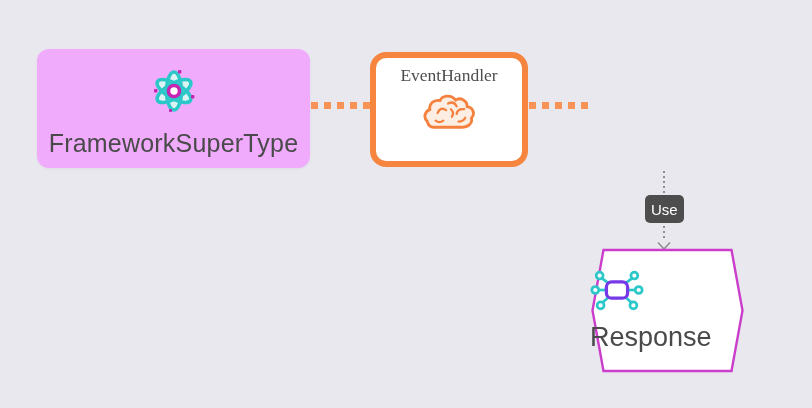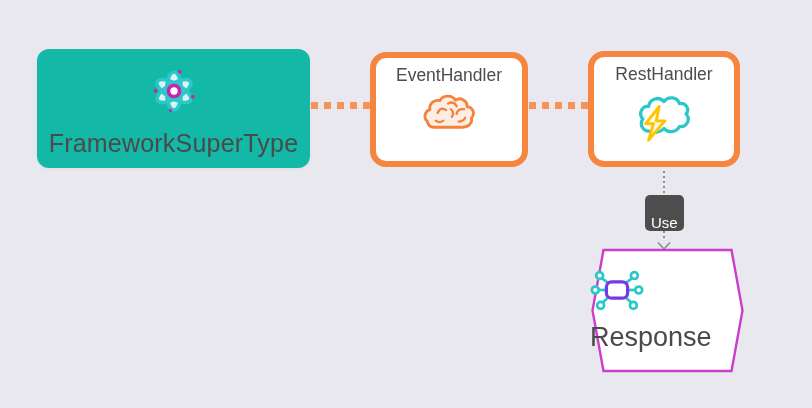--- a/index.html
+++ b/index.html
@@ -5,33 +5,34 @@
   html,body { margin:0; padding:0; }
   .canvas {
     position:relative; width:812px; height:408px;
     background:#e9e8ee; overflow:hidden;
     font-family:"Liberation Sans", sans-serif;
     color:#4a4a4a;
   }
   
   .node-plain {
     position:absolute; left:37px; top:49px; width:273px; height:119px;
-    background:#14b8a6; border-radius:12px; box-sizing:border-box;
+    background:#f0abfc; border-radius:12px; box-sizing:border-box;
     display:flex; flex-direction:column; align-items:center;
     padding-top:16px;
     box-shadow:0 1px 3px rgba(70,70,100,0.06);
   }
   .node-plain .label { font-size:25px; margin-top:8px; letter-spacing:0.2px; }
 
   
   .node-orange {
     position:absolute; background:#fff; box-sizing:border-box;
     border:6px solid #f5853f; border-radius:16px;
     display:flex; flex-direction:column; align-items:center;
     padding-top:7px;
+    font-family:Liberation Serif, serif;
   }
   #node-event { left:370px; top:52px; width:158px; height:115px; }
   #node-rest  { left:588px; top:51px; width:152px; height:116px; }
   .node-orange .label { font-size:17.5px; color:#4d4d4d; }
   .node-orange .icon-slot { margin-top:7px; }
 
   
   .connector {
     position:absolute; height:7px; width:60px;
     background:repeating-linear-gradient(90deg,#f79356 0 7px,transparent 7px 13px);
@@ -40,23 +41,23 @@
   #conn-2 { left:529px; top:102px; }
 
   
   .vline {
     position:absolute; left:663px; top:171px; width:2px; height:68px;
     background:repeating-linear-gradient(180deg,#8f8f8f 0 2px,transparent 2px 5px);
   }
   .arrowhead { position:absolute; left:656px; top:237px; }
 
   .use-badge {
-    position:absolute; left:645px; top:195px; height:36px; min-width:34px;
+    position:absolute; left:645px; top:195px; height:28px; min-width:34px;
     background:#4d4d4d; color:#fff; border-radius:5px;
-    display:flex; align-items:flex-end; justify-content:center;
+    display:flex; align-items:center; justify-content:center;
     font-size:15px; padding:0 6px; box-sizing:border-box;
   }
 
   
   .hex { position:absolute; left:590px; top:248px; width:155px; height:125px; }
   .hex .bg { position:absolute; left:0; top:0; }
   .hex .content {
     position:absolute; left:0; top:0; width:155px; height:125px;
     display:flex; flex-direction:column; padding-top:19px;
     box-sizing:border-box;
@@ -107,29 +108,20 @@
           <path d="M14,29 q4,3 8,0"></path>
           <path d="M30,17 q4,4 1,8"></path>
           <path d="M38,30 q5,0 7,-4"></path>
         </g>
       </svg>
     </span>
   </div>
 
   <div class="connector" id="conn-2"></div>
 
-  <div class="node-orange" id="node-rest">
-    <div class="label">RestHandler</div>
-    <span class="icon-slot">
-      <svg width="56" height="50" viewBox="0 0 58 52">
-        <path d="M15,41 C7,41 3,34 7,28 C2,23 6,14 13,15 C14,7 24,4 29,10 C33,4 43,5 45,12 C52,11 56,18 52,23 C57,28 53,37 45,36 C42,42 33,43 29,38 C25,42 18,43 15,41 Z" fill="#fff" stroke="#2cc7c9" stroke-width="3.4" stroke-linejoin="round"></path>
-        <path d="M24,15 L10,33 L18,33 L13,50 L30,30 L21,30 Z" fill="#fff8d6" stroke="#fdc500" stroke-width="3" stroke-linejoin="round"></path>
-      </svg>
-    </span>
-  </div>
 
   <div class="vline"></div>
   <span class="arrowhead">
     <svg width="16" height="10" viewBox="0 0 16 10">
       <polyline points="2,1.5 8,8 14,1.5" fill="none" stroke="#8f8f8f" stroke-width="1.6"></polyline>
     </svg>
   </span>
   <div class="use-badge">
     <span>Use</span>
   </div>

